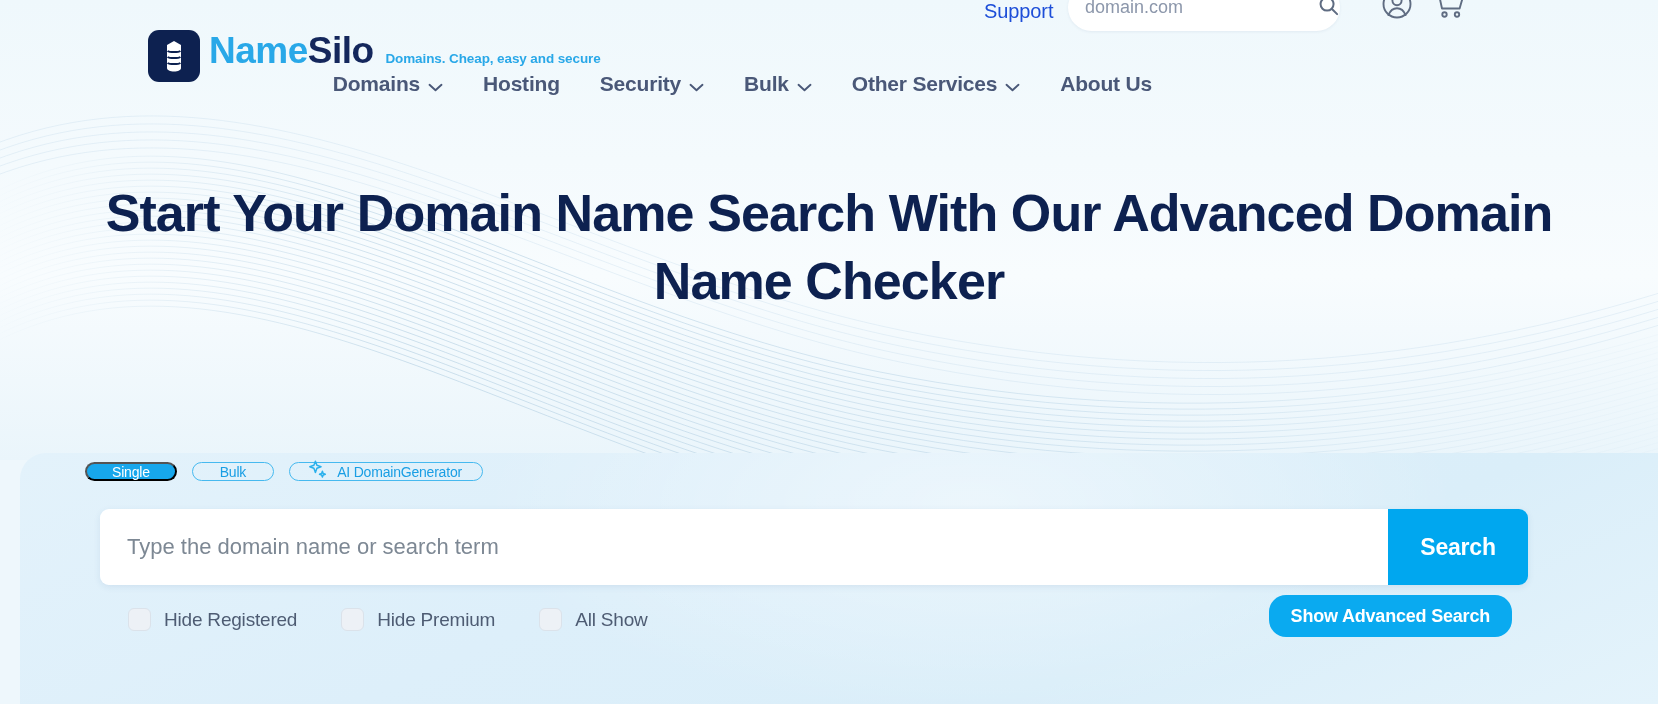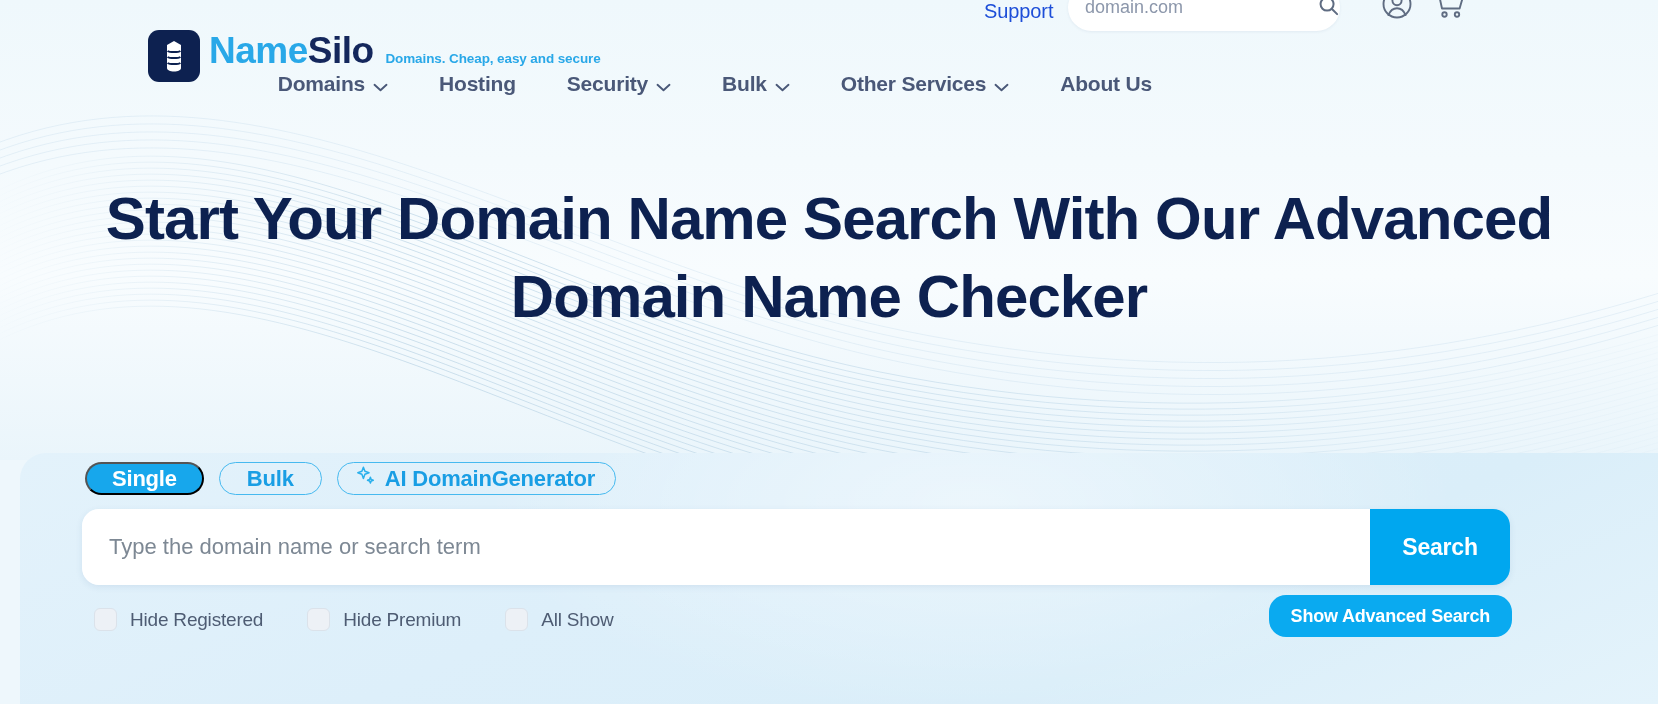--- a/index.html
+++ b/index.html
@@ -63,35 +63,35 @@
   .hdr-search .mag{ flex:none; }
 
   .icon-btn{ position:absolute; top:-12px; }
   .icon-account{ left:1381px; }
   .icon-cart{ left:1432px; }
 
   
   .mainnav{
     position:absolute; left:0; top:70px; width:1376px;
     display:flex; justify-content:flex-end; align-items:center;
-    gap:11px; padding-right:204px;
+    gap:0; padding-right:204px;
   }
   .nav-item{
     display:flex; align-items:center; gap:8px;
     font-size:21px; font-weight:700; color:#4a5878;
     padding:0 20px; letter-spacing:-0.2px; white-space:nowrap;
     cursor:pointer;
   }
   .caret{ display:block; margin-top:3px; }
 
   
   .hero-title{
     position:absolute; left:0; top:180px; width:1658px;
     text-align:center; z-index:5;
-    font-size:60px; font-weight:700; line-height:1.30;
+    font-size:52px; font-weight:700; line-height:1.30;
     color:#0d2150; letter-spacing:-0.9px;
     padding:0 80px;
   }
 
   
   .panel{
     position:absolute; left:20px; top:453px;
     width:1638px; height:251px;
     background:linear-gradient(155deg,#e3f2fb 0%,#ddeffa 40%,#daeef9 70%,#e4f3fb 100%);
     border-top-left-radius:26px;
@@ -101,51 +101,51 @@
     content:""; position:absolute; left:0; top:0; width:100%; height:100%;
     background:radial-gradient(ellipse 700px 300px at 58% 20%, rgba(255,255,255,.45), transparent 70%);
     pointer-events:none;
   }
 
   .tabs{
     position:absolute; left:65px; top:9px;
     display:flex; align-items:center; gap:15px; z-index:3;
   }
   .pill{
-    height:33px; border-radius:18px;
+    height:19px; border-radius:18px;
     display:flex; align-items:center; justify-content:center; gap:8px;
-    font-size:22px; font-weight:700; letter-spacing:-0.2px;
+    font-size:14px; font-weight:400; letter-spacing:-0.2px;
     cursor:pointer; white-space:nowrap;
   }
   .pill-filled{ background:#17a7ec; color:#fff; padding:0 25px; }
   .pill-outline{ border:1.5px solid #46b9ef; color:#199ee4; background:transparent; padding:0 27px; }
   .pill-ai{ padding:0 20px 0 17px;align-items:center; }
   .spark{ display:block; flex:none; }
 
   .searchbar{
-    position:absolute; left:62px; top:56px; z-index:3;
+    position:absolute; left:80px; top:56px; z-index:3;
     width:1428px; height:76px; display:flex;
-    border-radius:17px; overflow:hidden;
+    border-radius:9px; overflow:hidden;
     box-shadow:0 2px 7px rgba(30,80,130,.09);
   }
   .searchbar input{
     flex:1; border:0; outline:0; background:#fff;
     padding:0 27px; font-size:22px; color:#44505f;
     font-family:"Liberation Sans", sans-serif;
   }
   .searchbar input::placeholder{ color:#7d8894; }
   .search-btn{
     width:140px; flex:none; border:0; cursor:pointer;
     background:#00a7ef; color:#fff;
     font-family:"Liberation Sans", sans-serif;
     font-size:23px; font-weight:700; letter-spacing:-0.2px;
   }
 
   .opts{
-    position:absolute; left:74px; top:155px; z-index:3;
+    position:absolute; left:108px; top:155px; z-index:3;
     display:flex; align-items:center; gap:44px;justify-content:center;
   }
   .opt{ display:flex; align-items:center; gap:13px; cursor:pointer; }
   .cbox{
     width:23px; height:23px; border-radius:6px;
     background:#edf1f6; border:1px solid #dbe2ea; flex:none;
   }
   .opt-label{ font-size:19px; color:#4e5c73; letter-spacing:-0.2px; }
 
   .adv-btn{

